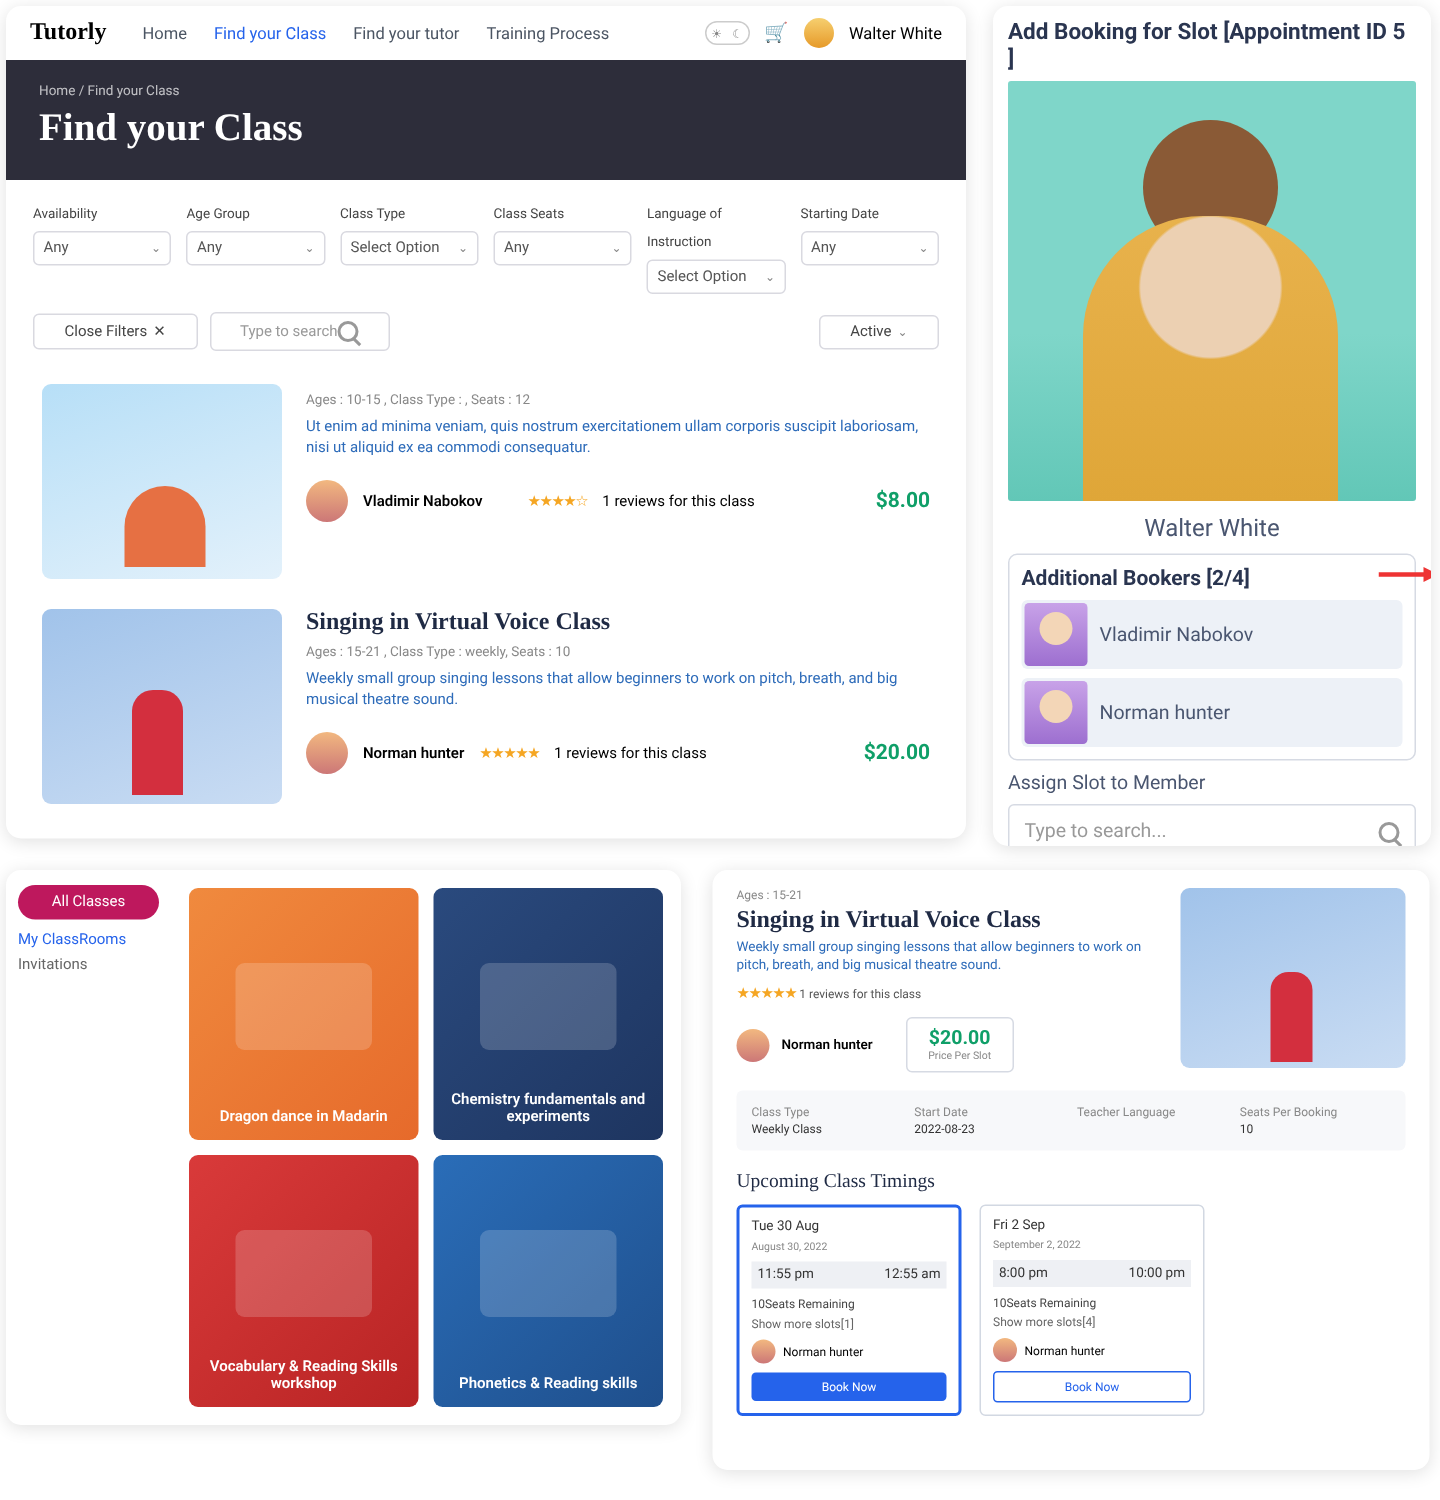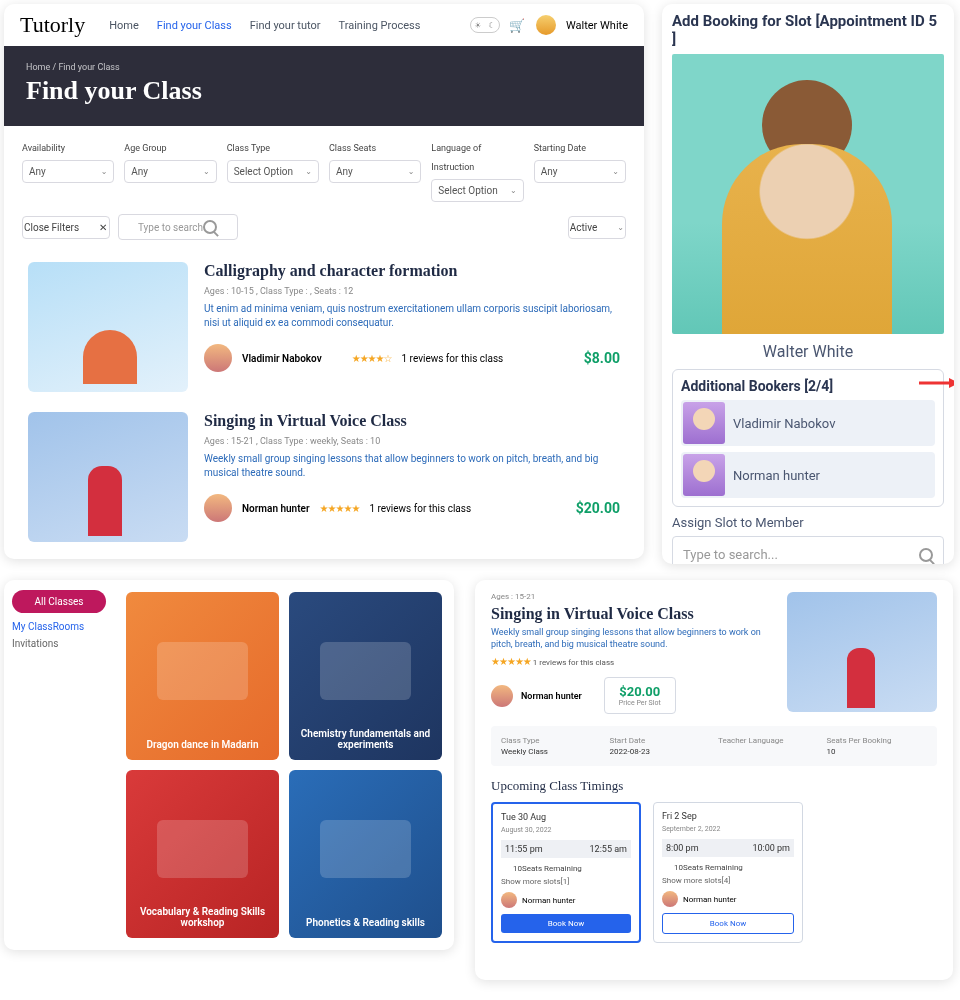--- a/index.html
+++ b/index.html
@@ -2,35 +2,35 @@
 <html><head>
 <meta charset="utf-8">
 <style>
 *{box-sizing:border-box;margin:0;padding:0;font-family:-apple-system,BlinkMacSystemFont,"Segoe UI",Roboto,sans-serif}
 body{background:#fff;width:960px;height:1000px;position:relative}
 .card{background:#fff;border-radius:10px;box-shadow:0 2px 12px rgba(0,0,0,.12);position:absolute;overflow:hidden}
 
 
 #panelA{left:4px;top:4px;width:640px;height:555px}
 .topbar{display:flex;align-items:center;gap:18px;padding:8px 16px;font-size:11px}
-.brand{font-family:cursive;font-weight:400;font-size:22px;margin-right:6px}
+.brand{font-family:cursive;font-weight:700;font-size:16px;margin-right:6px}
 .nav a{color:#4b5563;text-decoration:none;font-size:11px}
 .nav a.active{color:#2563eb}
 .topbar-right{margin-left:auto;display:flex;align-items:center;gap:10px}
 .themeswitch{width:30px;height:16px;border:1px solid #ccc;border-radius:8px;position:relative;display:flex;align-items:center;justify-content:space-around;font-size:8px;color:#888}
 .avatar{width:20px;height:20px;border-radius:50%;background:linear-gradient(#f6cf6f,#e69a2a)}
 .hero{background:#2d2d3a;color:#fff;padding:16px 22px 20px}
 .crumb{font-size:9px;opacity:.7}
 .hero h1{font-family:Georgia,serif;font-weight:700;font-size:26px;margin-top:4px}
 .filters{padding:10px 18px;display:grid;grid-template-columns:repeat(6,1fr);gap:10px}
 .fcol label{font-size:9px;color:#444}
 .sel{border:1px solid #d9d9e0;border-radius:4px;padding:5px 6px;font-size:10px;color:#555;margin-top:5px;display:flex;justify-content:space-between;align-items:center}
 .chev{font-size:8px;color:#888}
 .filters2{padding:2px 18px 12px;display:flex;gap:8px;align-items:center}
-.pill{border:1px solid #d9d9e0;border-radius:4px;padding:5px 1px;font-size:10px;color:#444;display:flex;align-items:center;gap:20px}
+.pill{border:1px solid #d9d9e0;border-radius:4px;padding:5px 20px;font-size:10px;color:#444;display:flex;align-items:center;gap:4px}
 .searchin{border:1px solid #d9d9e0;border-radius:4px;padding:5px 8px;font-size:10px;color:#999;display:flex;align-items:center;justify-content:center;width:120px}
 .classrow{display:flex;gap:16px;padding:10px 24px}
 .thumb{width:160px;height:130px;border-radius:6px;flex-shrink:0}
 .thumbA{background:linear-gradient(160deg,#b7dff7,#e3f1fb);position:relative}
 .thumbA::after{content:"";position:absolute;bottom:8px;left:55px;width:54px;height:54px;background:#e67043;border-radius:50% 50% 0 0}
 .thumbB{background:linear-gradient(160deg,#a1c3ea,#c9dcf3);position:relative}
 .thumbB::after{content:"";position:absolute;bottom:6px;left:60px;width:34px;height:70px;background:#d32f3e;border-radius:14px 14px 0 0}
 .cinfo h3{font-family:Georgia,serif;font-size:16px;color:#1f2a44}
 .meta{font-size:9px;color:#888;margin:6px 0}
 .desc{font-size:10px;color:#2d6bb9;line-height:1.4}
@@ -86,21 +86,21 @@
 .dgrid{background:#f7f8fa;border-radius:4px;padding:10px;margin-top:12px;display:grid;grid-template-columns:repeat(4,1fr);gap:8px;font-size:8px}
 .dgrid .lab{color:#888}
 .dgrid .val{color:#333;margin-top:2px}
 .uphead{font-family:Georgia,serif;font-size:13px;color:#1f2a44;margin-top:12px}
 .slots{display:flex;gap:12px;margin-top:8px}
 .slot{border:1px solid #d2d8e2;border-radius:4px;padding:8px;width:150px;font-size:8px}
 .slot.act{border:2px solid #2563eb}
 .slot .day{font-weight:400;font-size:9px;color:#333}
 .slot .time{background:#eef0f4;padding:4px;margin:6px 0;font-size:9px;color:#333;display:flex;justify-content:space-between}
 .slot .tiny{font-size:7px;color:#888}
-.slot .rem{font-size:8px;color:#444;margin:4px 12px}
+.slot .rem{font-size:8px;color:#444;margin:4px 0}
 .slot .more{font-size:8px;color:#666;margin:4px 0}
 .slot .tut{display:flex;align-items:center;gap:5px;margin:6px 0}
 .bookbtn{background:#2563eb;color:#fff;text-align:center;padding:5px;border-radius:3px;font-size:8px;margin-top:4px}
 .bookbtn.off{background:#fff;color:#2563eb;border:1px solid #2563eb}
 .mag{width:14px;height:14px;border:2px solid #999;border-radius:50%;position:relative}
 .mag::after{content:"";position:absolute;width:6px;height:2px;background:#999;bottom:-3px;right:-4px;transform:rotate(45deg)}
 </style>
 </head>
 <body>
 
@@ -162,21 +162,20 @@
       </div>
     <div class="pill" style="margin-left:auto">
         <span>Active</span>
         <span class="chev">⌄</span>
       </div>
   </div>
 
   <div class="classrow">
     <div class="thumb thumbA"></div>
     <div class="cinfo">
-      <h3>Calligraphy and character formation</h3>
       <div class="meta">Ages : 10-15 , Class Type : , Seats : 12</div>
       <div class="desc">Ut enim ad minima veniam, quis nostrum exercitationem ullam corporis suscipit laboriosam, nisi ut aliquid ex ea commodi consequatur.</div>
       <div class="infobar">
         <span class="mini-av"></span>
         <span style="font-weight:600">Vladimir Nabokov</span>
         <span class="stars" style="margin-left:20px">★★★★☆</span>
         <span>1 reviews for this class</span>
         <span class="price">$8.00</span>
       </div>
     </div>

